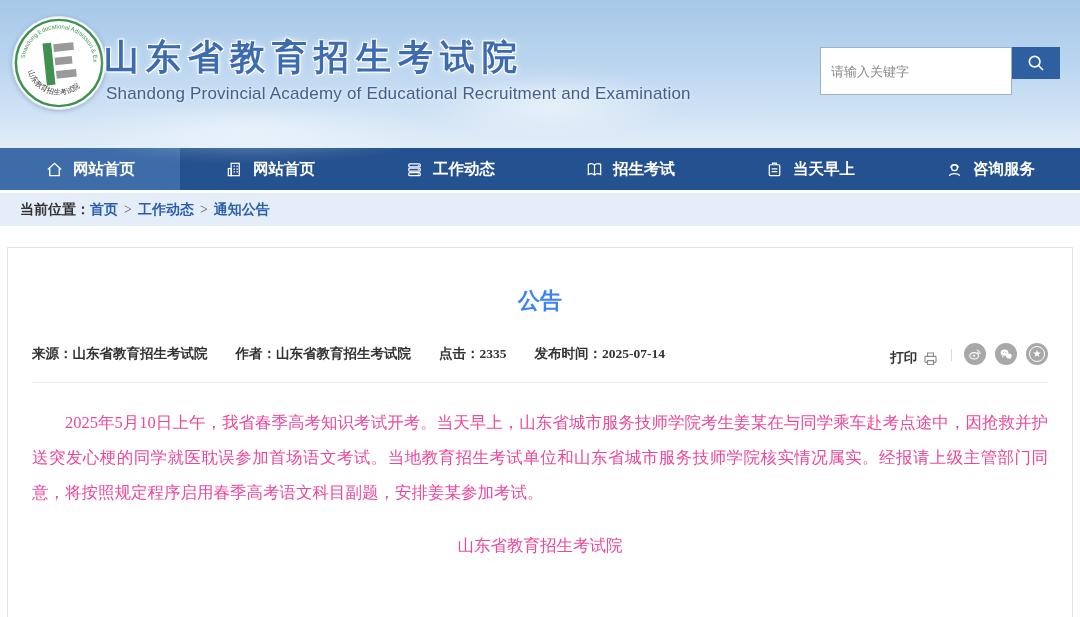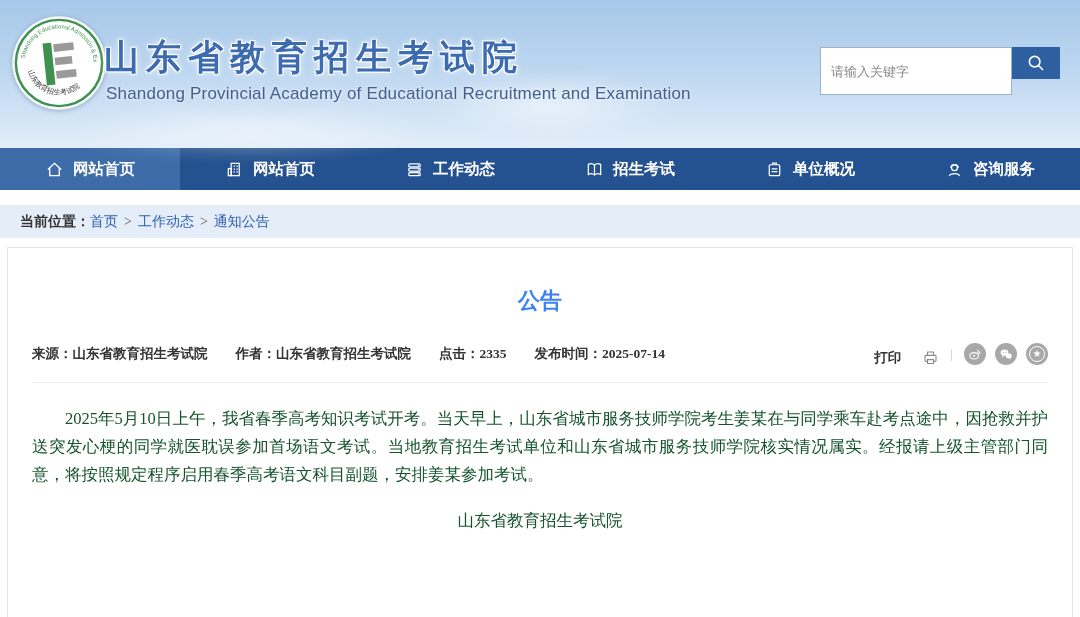--- a/index.html
+++ b/index.html
@@ -33,48 +33,48 @@
     display:flex; align-items:center; justify-content:center; cursor:pointer; }
 
   
   .nav { display:flex; height:42px; background:#24518f; }
   .nav-item { width:180px; display:flex; align-items:center; justify-content:center; gap:9px;
     color:#fff; font-size:15.5px; font-weight:bold; cursor:pointer; }
   .nav-item.active { background:#3d6ca8; }
   .nav-item svg { width:19px; height:19px; }
 
   
-  .breadcrumb { margin-top:15px; height:33px; background:#e5edf9; display:flex; align-items:center;
+  .breadcrumb { margin-top:3px; height:33px; background:#e5edf9; display:flex; align-items:center;
     padding-left:20px; font-size:14px; color:#333;
     font-family:"Liberation Serif","DejaVu Serif",serif; font-weight:bold; }
-  .breadcrumb a { color:#2b5fae; text-decoration:none; font-weight:normal; }
+  .breadcrumb a { color:#2b5fae; text-decoration:none; font-weight:bold; }
   .crumb-sep { margin:0 6px; color:#555; font-weight:normal; }
 
   
   .card { position:absolute; left:7px; top:247px; width:1066px; height:370px;
     background:#fff; border:1px solid #e3e3e3; border-bottom:none;
     font-family:"Liberation Serif","DejaVu Serif",serif; color:#333; }
   .article-title { text-align:center; margin-top:38px; font-size:22px; font-weight:bold; color:#3b82f6; }
 
   .meta-row { display:flex; justify-content:space-between; align-items:center;
     padding:0 24px; margin-top:25px; font-size:13.5px; font-weight:bold; color:#333; }
   .meta-left { display:flex; gap:28px; white-space:nowrap; }
   .meta-right { display:flex; align-items:center; gap:9px; }
-  .print-btn { display:flex; align-items:flex-start; gap:21px; cursor:pointer; color:#333;margin-top:8px; }
+  .print-btn { display:flex; align-items:flex-end; gap:5px; cursor:pointer; color:#333;margin-top:8px; }
   .meta-divider { color:#c9c9c9; font-weight:normal; margin:0 2px; }
   .share-icon { width:22px; height:22px; border-radius:50%; background:#a8a8a8; cursor:pointer;
     display:flex; align-items:center; justify-content:center; }
   .share-icon svg { width:14px; height:14px; }
   .qzone-inner { width:16px; height:16px; border-radius:50%; border:1.3px solid #fff;
     display:flex; align-items:center; justify-content:center;
     color:#fff; font-size:10px; line-height:1; font-family:"DejaVu Sans",sans-serif; }
 
   .meta-sep { border:none; border-top:1px solid #ededed; margin:15px 24px 0; }
 
-  .body-text { padding:0 24px; font-size:16.5px; line-height:28px; color:#14532d; }
+  .body-text { padding:0 24px; font-size:16.5px; line-height:35px; color:#ec4899; }
   .para { text-indent:2em; margin-top:22px; text-align:justify; }
   .para.short { margin-top:12px; }
   .signature { text-align:center; margin-top:18px; font-size:16.5px; }
 </style>
 </head>
 <body>
 
 <div class="header">
   <div class="cloud1"></div>
   <div class="cloud2"></div>
@@ -145,21 +145,21 @@
       <path d="M10 5.2 C8.2 3.6 5.4 3.6 3.5 4.6 V15.2 C5.4 14.2 8.2 14.2 10 15.8 C11.8 14.2 14.6 14.2 16.5 15.2 V4.6 C14.6 3.6 11.8 3.6 10 5.2 V15.8"></path>
     </svg>
     <span>招生考试</span>
   </div>
   <div class="nav-item">
     <svg viewBox="0 0 20 20" fill="none" stroke="#fff" stroke-width="1.3">
       <rect x="4.5" y="5" width="11" height="11.5" rx="1"></rect>
       <path d="M8 5 V3.3 H12 V5"></path>
       <path d="M7 9.3 H13 M7 12.3 H13"></path>
     </svg>
-    <span>单位概况</span>
+    <span>当天早上</span>
   </div>
   <div class="nav-item">
     <svg viewBox="0 0 20 20" fill="none" stroke="#fff" stroke-width="1.3">
       <circle cx="10" cy="8.2" r="3.1"></circle>
       <path d="M4.6 16.8 C5.6 13.4 14.4 13.4 15.4 16.8"></path>
       <path d="M5.8 8 A4.4 4.4 0 0 1 14.2 8"></path>
     </svg>
     <span>咨询服务</span>
   </div>
 </div>

